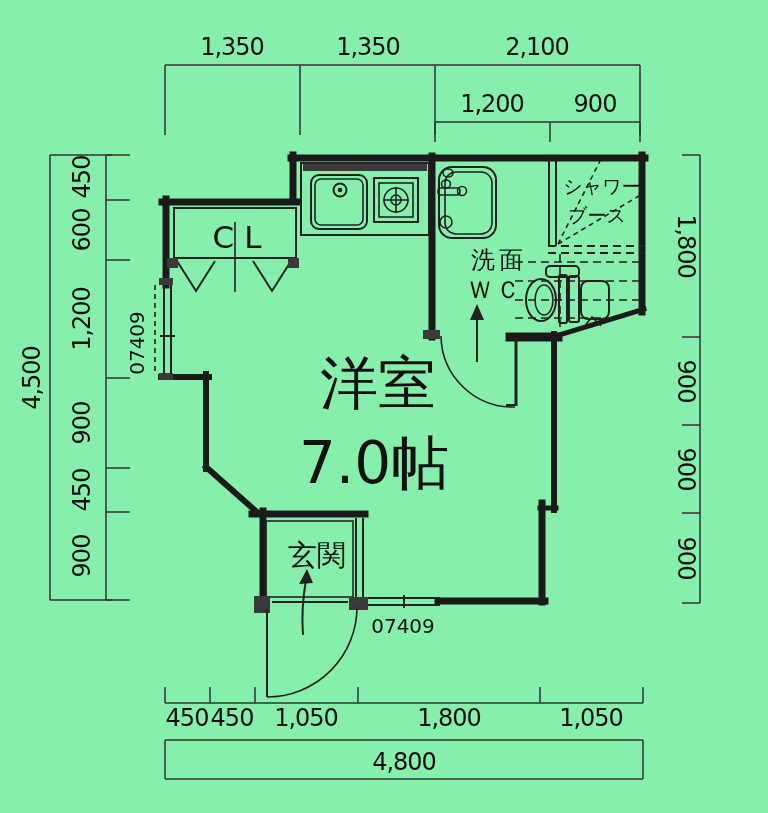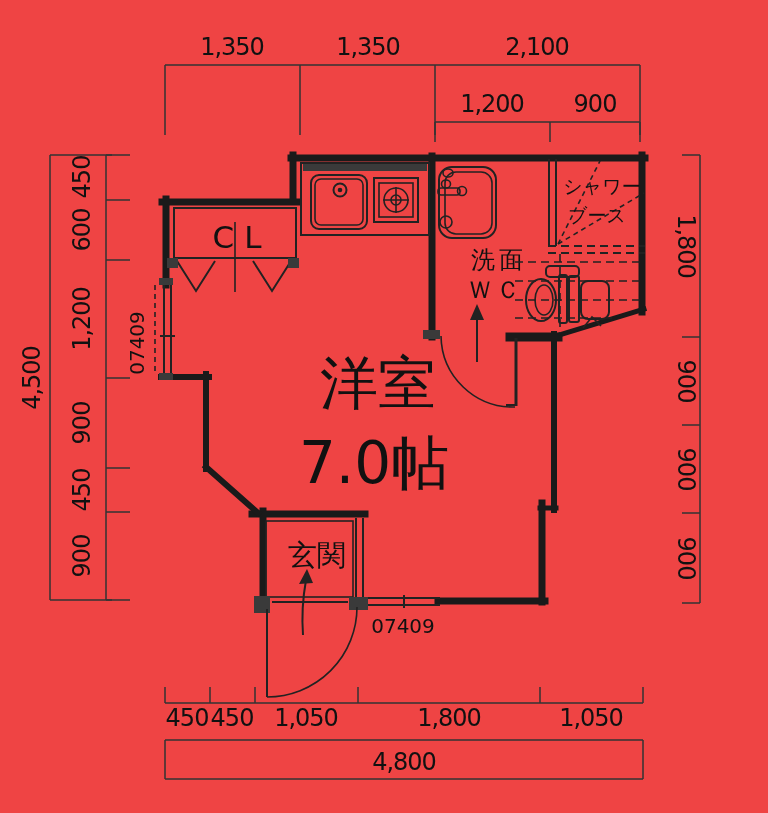--- a/index.html
+++ b/index.html
@@ -1,16 +1,16 @@
 <!DOCTYPE html>
 <html><head>
 <meta charset="utf-8">
 <style>
   html,body{margin:0;padding:0;background:#ffffff;}
-  .canvas{position:relative;width:768px;height:813px;background:#ef4444;overflow:hidden;
+  .canvas{position:relative;width:768px;height:813px;background:#86efac;overflow:hidden;
           font-family:"DejaVu Sans","Liberation Sans",sans-serif;}
   svg{display:block}
   svg text{font-family:"DejaVu Sans","Liberation Sans",sans-serif;fill:#111;text-anchor:middle;}
   .t-dim{font-size:24px;letter-spacing:-1px;}
   .t-room{font-size:58px;}
   .t-cl{font-size:31px;letter-spacing:10px;}
   .t-label{font-size:29px;}
   .t-wash{font-size:24px;letter-spacing:4px;}
   .t-booth{font-size:19px;}
   .t-win{font-size:20px;}

